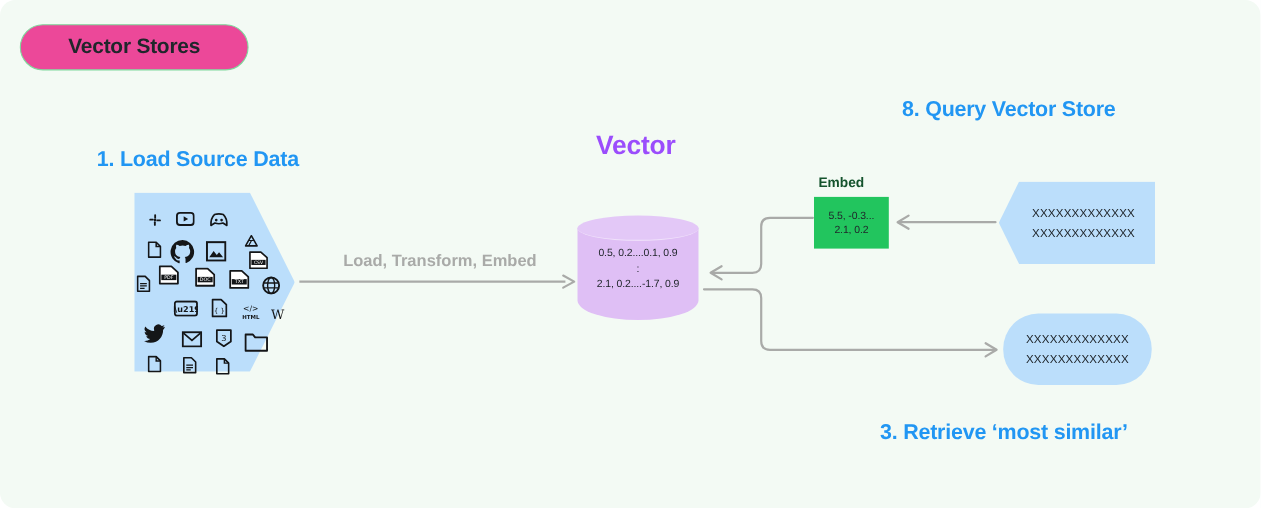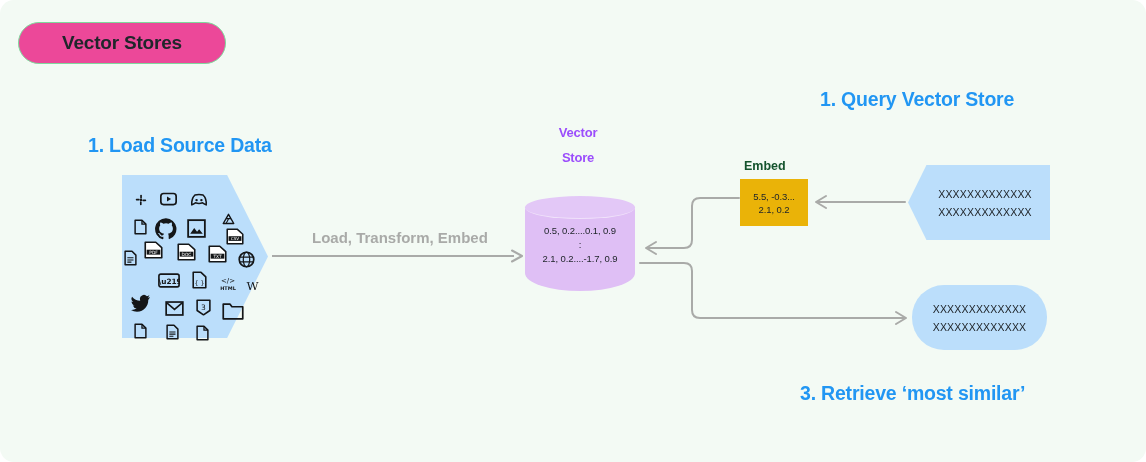--- a/index.html
+++ b/index.html
@@ -51,21 +51,21 @@
   #heading-2 { left: 820px; top: 88px;  }
   #heading-3 { left: 800px; top: 382px; }
 
   
   #vs-heading {
     position: absolute;
     left: 516px;
     top: 120px;
     width: 124px;
     text-align: center;
-    font-size: 13px;
+    font-size: 24px;
     font-weight: bold;
     color: #9b4dfc;
     line-height: 25px;
     letter-spacing: -0.2px;
   }
 
   
   #source-shape {
     position: absolute;
     left: 122px;
@@ -150,21 +150,21 @@
     font-size: 12.5px;
     font-weight: bold;
     color: #14532d;
   }
   #embed-box {
     position: absolute;
     left: 740px;
     top: 179px;
     width: 68px;
     height: 47px;
-    background: #eab308;
+    background: #22c55e;
     display: flex;
     flex-direction: column;
     align-items: center;
     justify-content: center;
   }
   #embed-box .ln {
     font-size: 9.5px;
     color: #20262b;
     line-height: 13px;
     letter-spacing: -0.1px;
@@ -225,26 +225,25 @@
 </head>
 <body>
 
 <div id="canvas">
 
   <div id="title-pill">
     <span class="label">Vector Stores</span>
   </div>
 
   <div class="step-heading" id="heading-1">1. Load Source Data</div>
-  <div class="step-heading" id="heading-2">1. Query Vector Store</div>
+  <div class="step-heading" id="heading-2">8. Query Vector Store</div>
   <div class="step-heading" id="heading-3">3. Retrieve ‘most similar’</div>
 
   <div id="vs-heading">
     <div>Vector</div>
-    <div>Store</div>
   </div>
 
   <div id="source-shape"></div>
 
   <div id="icon-grid">
 
     <span class="ic" style="left:12px; top:18px;">
       <svg width="14" height="14" viewBox="0 0 16 16">
           <g fill="#141618">
         <rect x="2" y="6.7" width="4.6" height="1.9" rx=".9"></rect>

